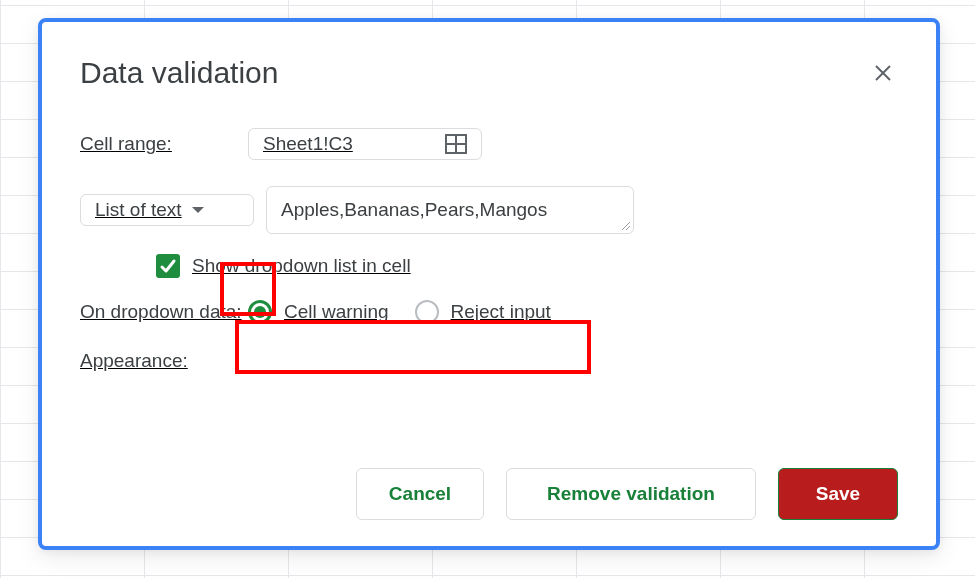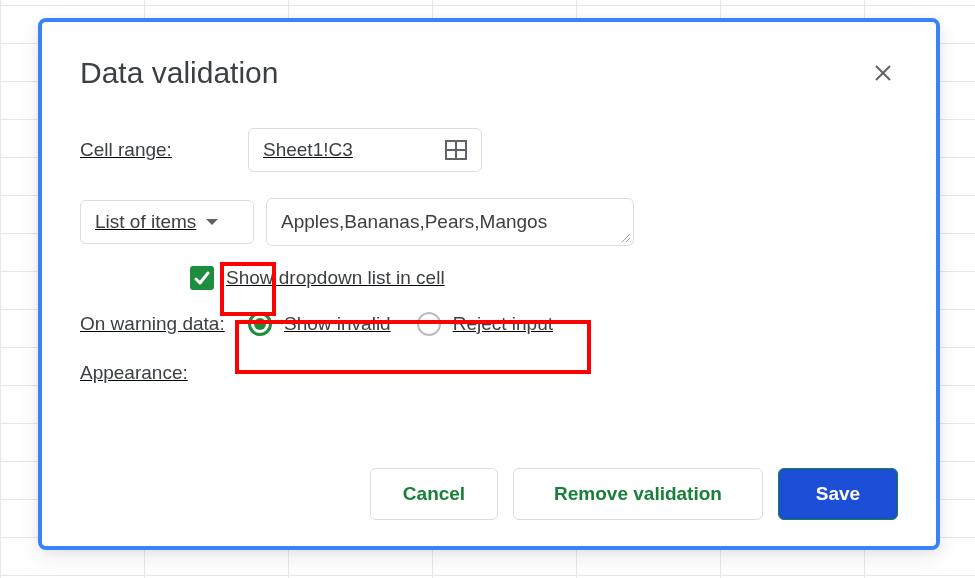--- a/index.html
+++ b/index.html
@@ -66,21 +66,21 @@
     font-size: 19px;
     color: #3c4043;
   }
   .controls {
     display: flex;
     align-items: center;
     gap: 12px;
     position: relative;
   }
   .field {
-    height: 44px;
+    height: 32px;
     border: 1px solid #dadce0;
     border-radius: 6px;
     background: #fff;
     display: flex;
     align-items: center;
     padding: 0 14px;
     font-size: 19px;
     color: #3c4043;
   }
   .field.range-field { width: 234px; justify-content: space-between; }
@@ -157,38 +157,38 @@
     border: 4px solid #ff0000;
     pointer-events: none;
   }
   .highlight-ck { left: 178px; top: 240px; width: 56px; height: 54px; }
   .highlight-radios { left: 193px; top: 298px; width: 356px; height: 54px; }
   .button-row {
     position: absolute;
     bottom: 26px;
     right: 38px;
     display: flex;
-    gap: 15px;
+    gap: 22px;
   }
   .btn {
     height: 52px;
     padding: 0 26px;
     border-radius: 6px;
     font-size: 19px;
     font-weight: 600;
     display: flex;
     align-items: center;
     justify-content: center;
     cursor: pointer;
     border: 1px solid #dadce0;
     background: #fff;
     color: #188038;
   }
   .btn.primary {
-    background: #1d4ed8;
+    background: #b91c1c;
     border-color: #188038;
     color: #fff;
     min-width: 120px;
   }
   .btn.remove { min-width: 250px; }
   .btn.cancel { min-width: 128px; }
 </style>
 </head>
 <body>
 
@@ -218,50 +218,50 @@
             <line x1="11" y1="1" x2="11" y2="19" stroke="#5f6368" stroke-width="2"></line>
           </svg>
         </span>
       </div>
     </div>
   </div>
 
   <div class="row">
     <div class="controls">
       <div class="field select-field">
-        <span>List of items</span>
+        <span>List of text</span>
         <span class="dropdown-caret"></span>
       </div>
       <div style="position:relative;">
         <input class="list-items-input" value="Apples,Bananas,Pears,Mangos" style="">
         <svg class="resize-handle" width="10" height="10" viewBox="0 0 10 10">
           <line x1="2" y1="10" x2="10" y2="2" stroke="#9aa0a6" stroke-width="1"></line>
           <line x1="6" y1="10" x2="10" y2="6" stroke="#9aa0a6" stroke-width="1"></line>
         </svg>
       </div>
     </div>
   </div>
 
-  <div class="row" style="margin-left:110px; margin-top:-6px; margin-bottom:22px;">
+  <div class="row" style="margin-left:76px; margin-top:-6px; margin-bottom:22px;">
     <label class="checkbox-wrap">
       <span class="checkbox checked">
         <svg width="18" height="18" viewBox="0 0 18 18">
           <polyline points="3,10 7,14 15,4" fill="none" stroke="#fff" stroke-width="3" stroke-linecap="round" stroke-linejoin="round"></polyline>
         </svg>
       </span>
       <span>Show dropdown list in cell</span>
     </label>
   </div>
 
   <div class="row">
-    <div class="row-label" style="width:168px;">On warning data:</div>
+    <div class="row-label" style="width:168px;">On dropdown data:</div>
     <div class="controls" style="gap:26px;">
       <label class="radio-wrap">
         <span class="radio on"></span>
-        <span>Show invalid</span>
+        <span>Cell warning</span>
       </label>
       <label class="radio-wrap">
         <span class="radio off"></span>
         <span>Reject input</span>
       </label>
     </div>
   </div>
 
   <div class="row">
     <div class="row-label">Appearance:</div>

